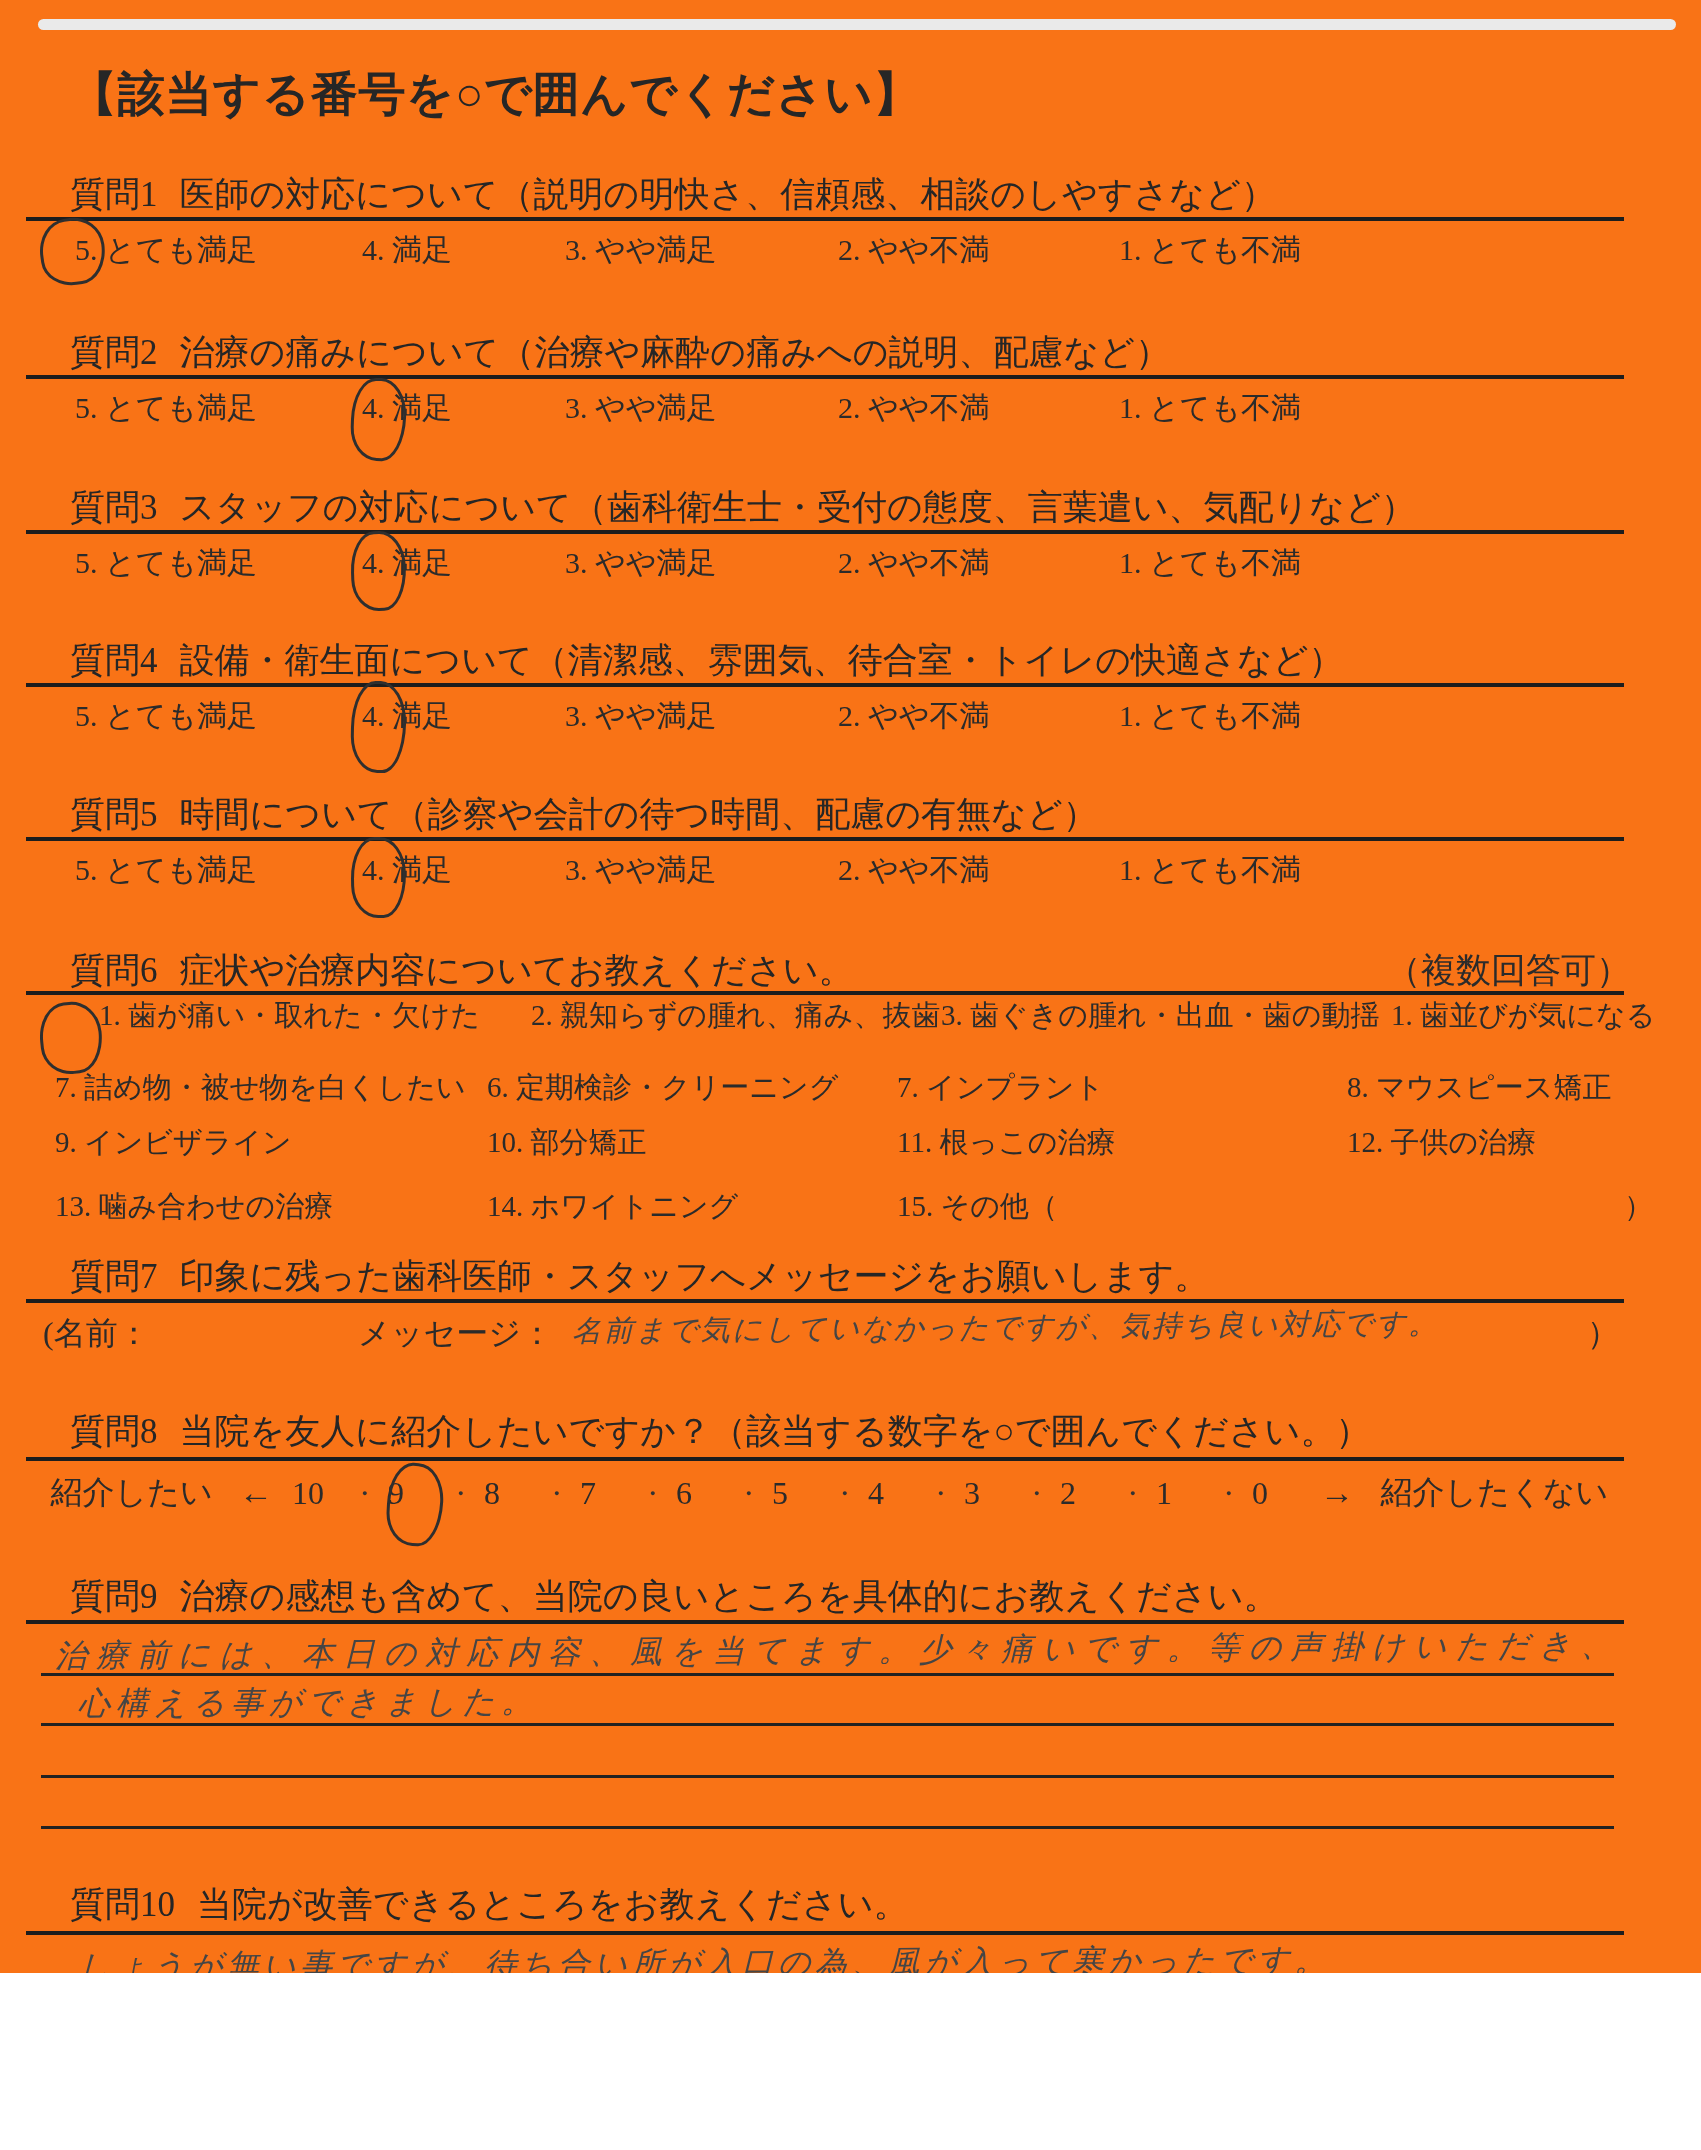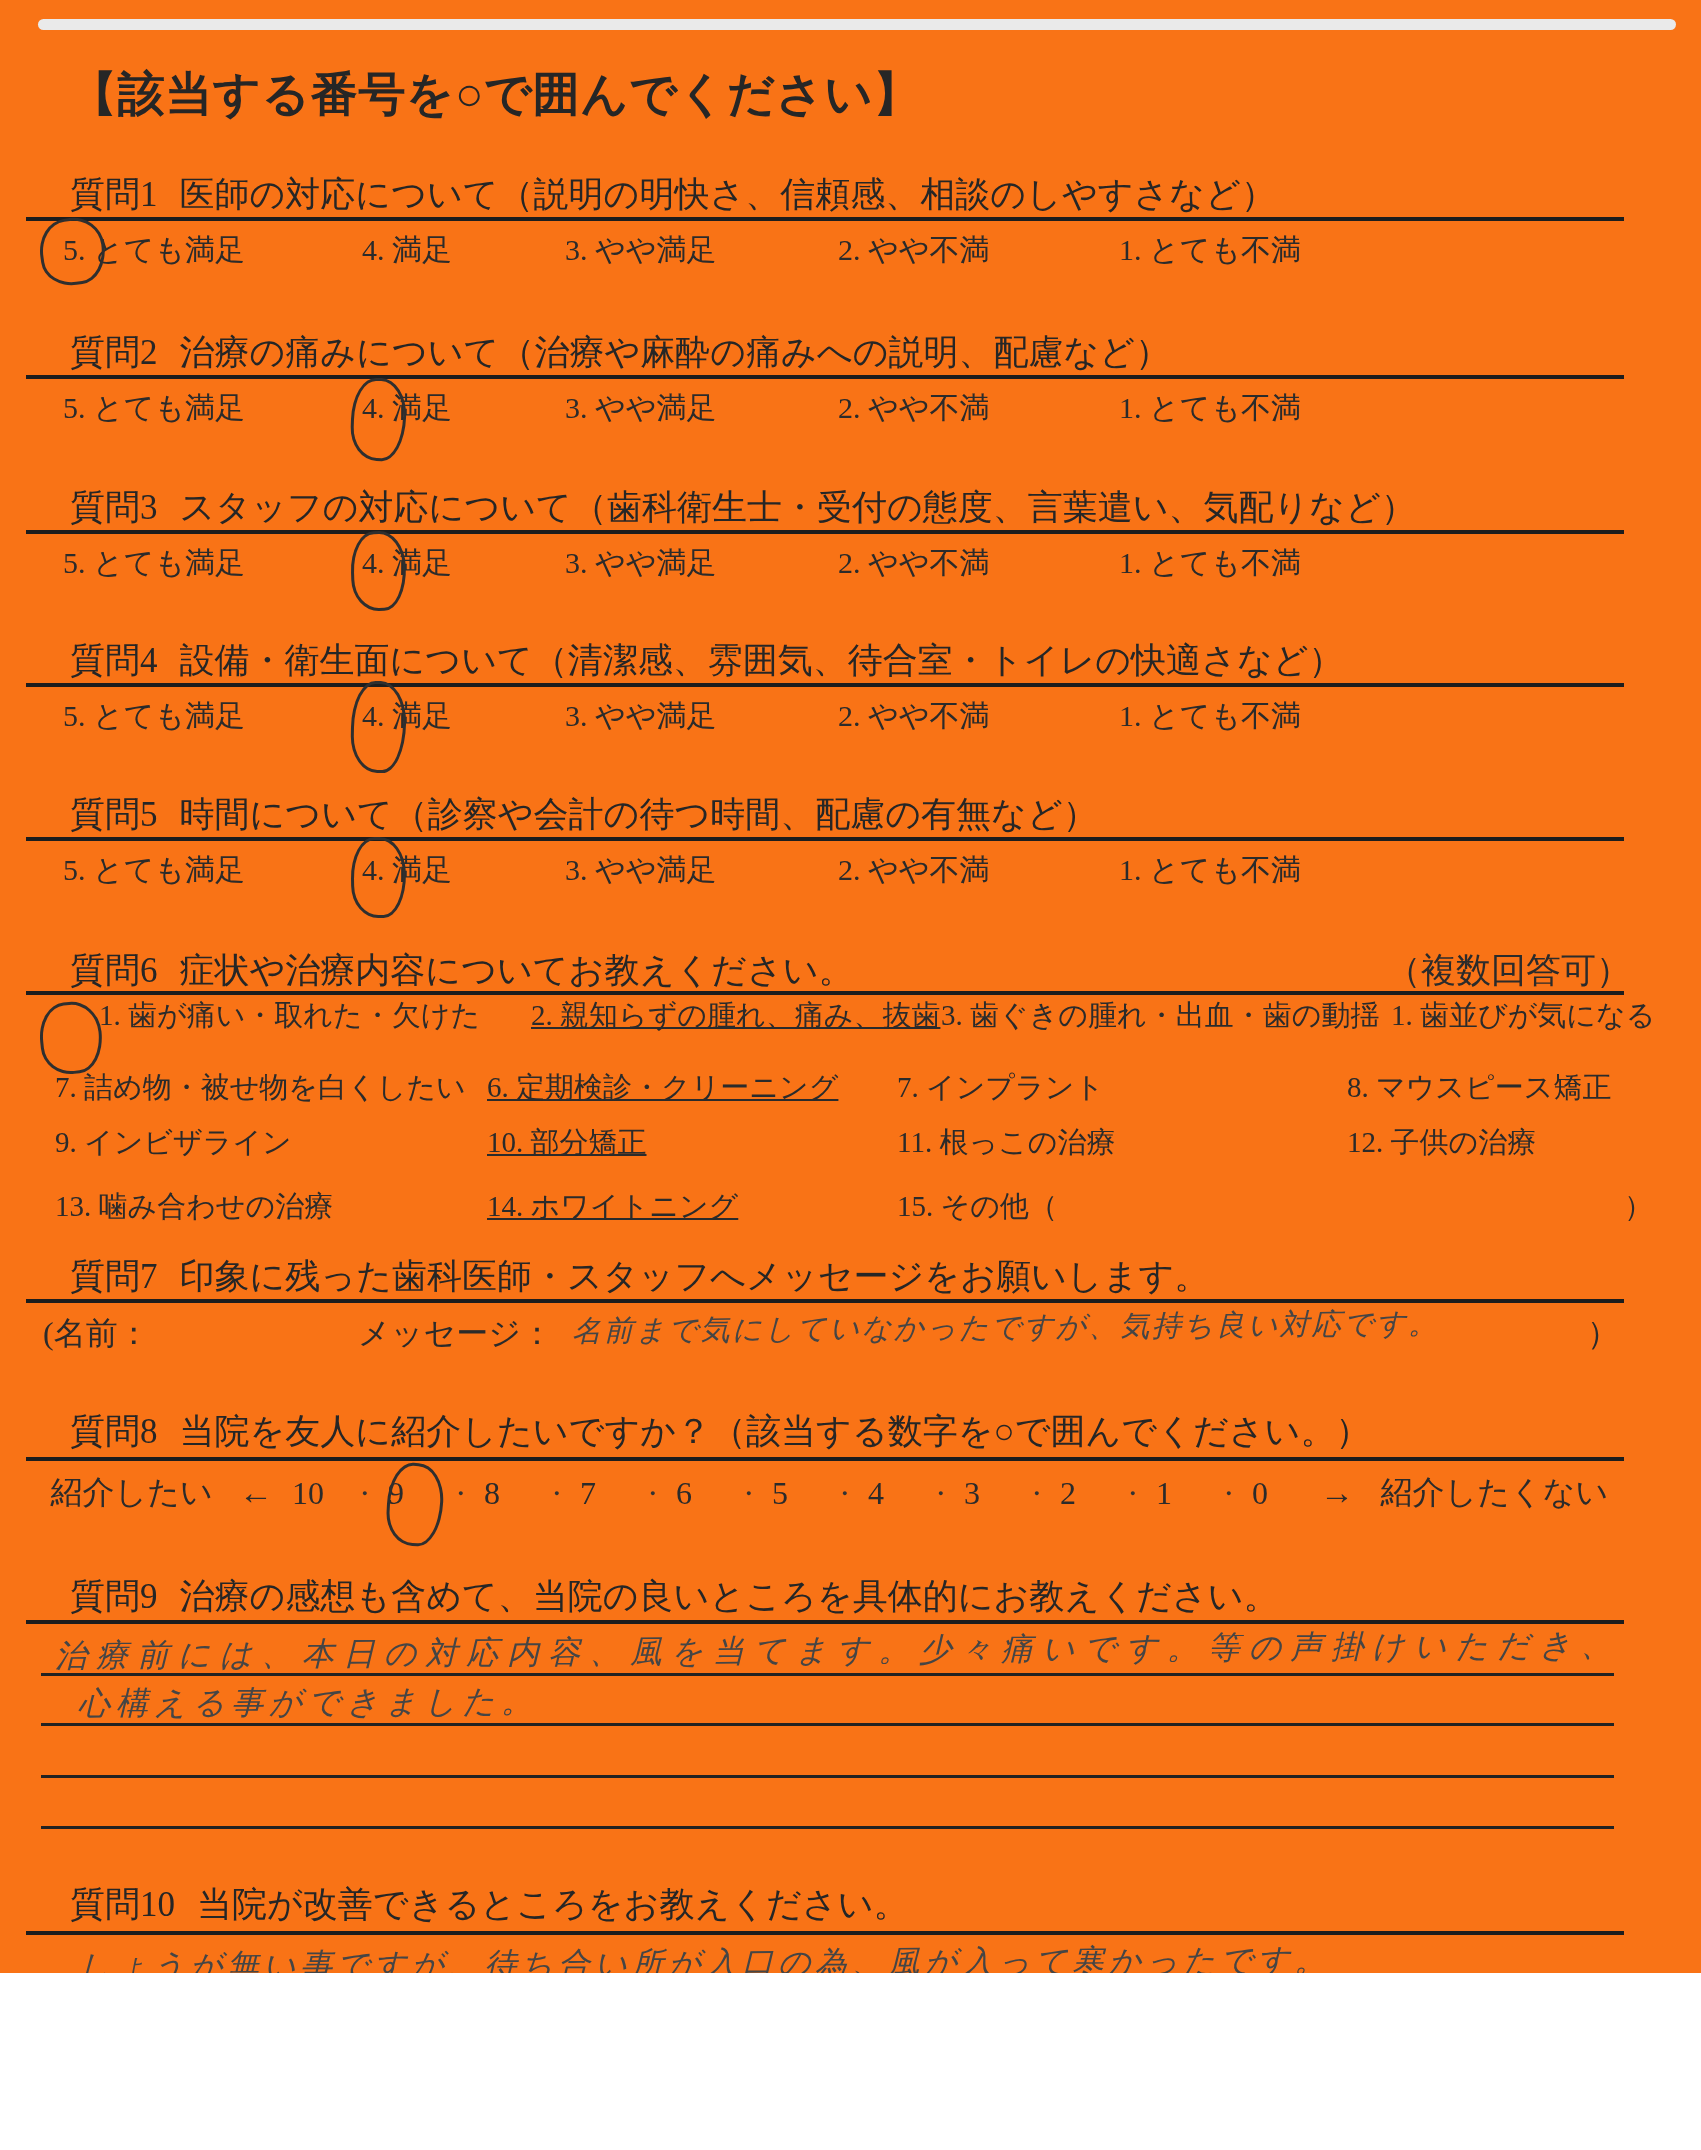--- a/index.html
+++ b/index.html
@@ -13,22 +13,22 @@
   }
   .scanbar{position:absolute;left:38px;top:18.5px;width:1638px;height:11px;background:#eaeaea;border-radius:5.9px;}
   .title{position:absolute;left:70px;top:63px;font-size:47px;font-weight:600;letter-spacing:0.7px;white-space:nowrap;color:#262626;}
   .blk{position:absolute;left:0;width:1701px;}
   .qh{position:absolute;left:70px;top:0;font-size:35px;white-space:nowrap;color:#262626;}
   .qh .lbl{margin-right:22px;}
   .rule{position:absolute;left:26px;width:1598px;height:3.7px;background:#1d1d1d;}
   .rule.thick{height:4.4px;}
   .ansline{position:absolute;left:41px;width:1573px;height:3px;background:#222222;}
   .opt{position:absolute;font-size:30px;white-space:nowrap;color:#2b2b2b;top:59px;}
-  .x0{left:63px;font-family:Liberation Serif, serif;}.x1{left:362px;}.x2{left:565px;}.x3{left:838px;}.x4{left:1119px;}
-  .g0{left:55px;}.g1{left:487px;text-decoration:underline;}.g2{left:897px;}.g3{left:1347px;}
+  .x0{left:75px;font-family:Liberation Serif, serif;}.x1{left:362px;}.x2{left:565px;}.x3{left:838px;}.x4{left:1119px;}
+  .g0{left:55px;}.g1{left:487px;}.g2{left:897px;}.g3{left:1347px;}
   .r0{top:49px;margin-left:44px;}.r1{top:121px;}.r2{top:176px;}.r3{top:240px;}
   .q6opt{position:absolute;font-size:29px;white-space:nowrap;}
   .note{position:absolute;right:70px;top:0;font-size:35px;white-space:nowrap;}
   .circle{
     position:absolute;
     border:3px solid #2f2f2f;
     border-radius:48% 52% 46% 54% / 56% 50% 60% 44%;
     background:transparent;
   }
   .c-q1{left:40px;top:47px;width:59px;height:61px;transform:rotate(-8deg);}

